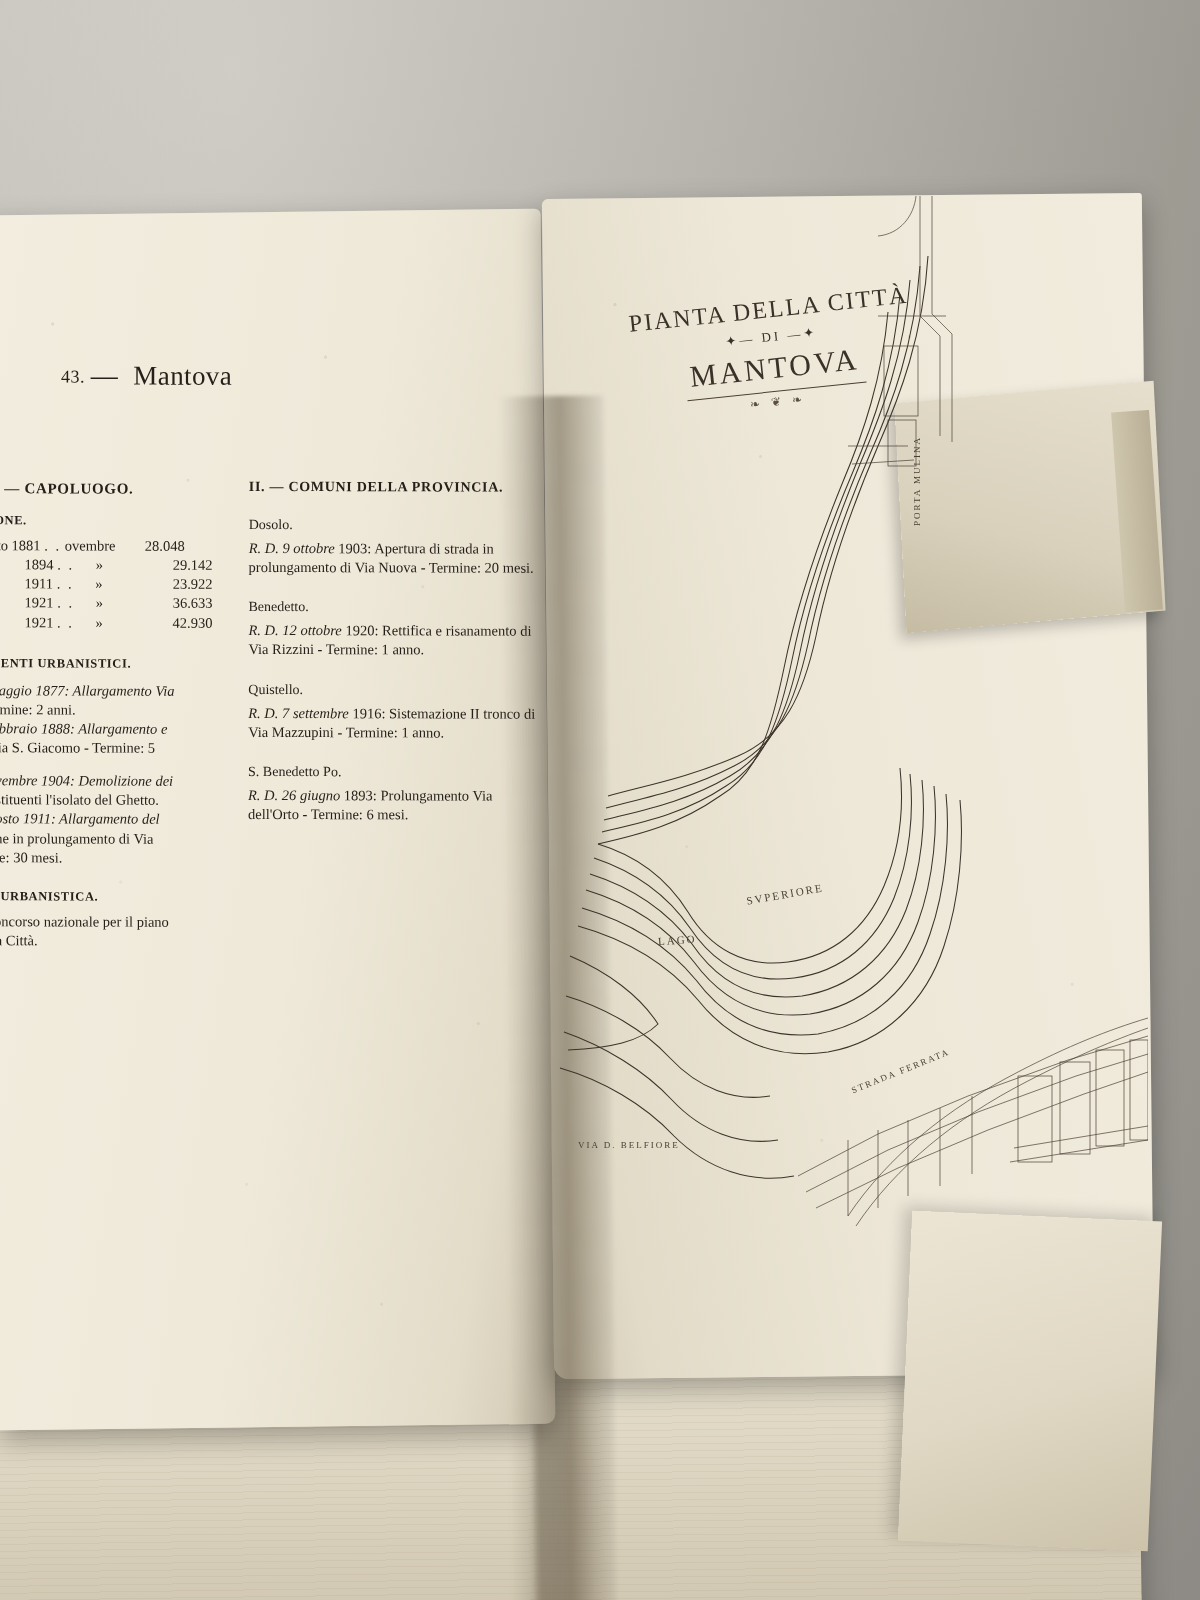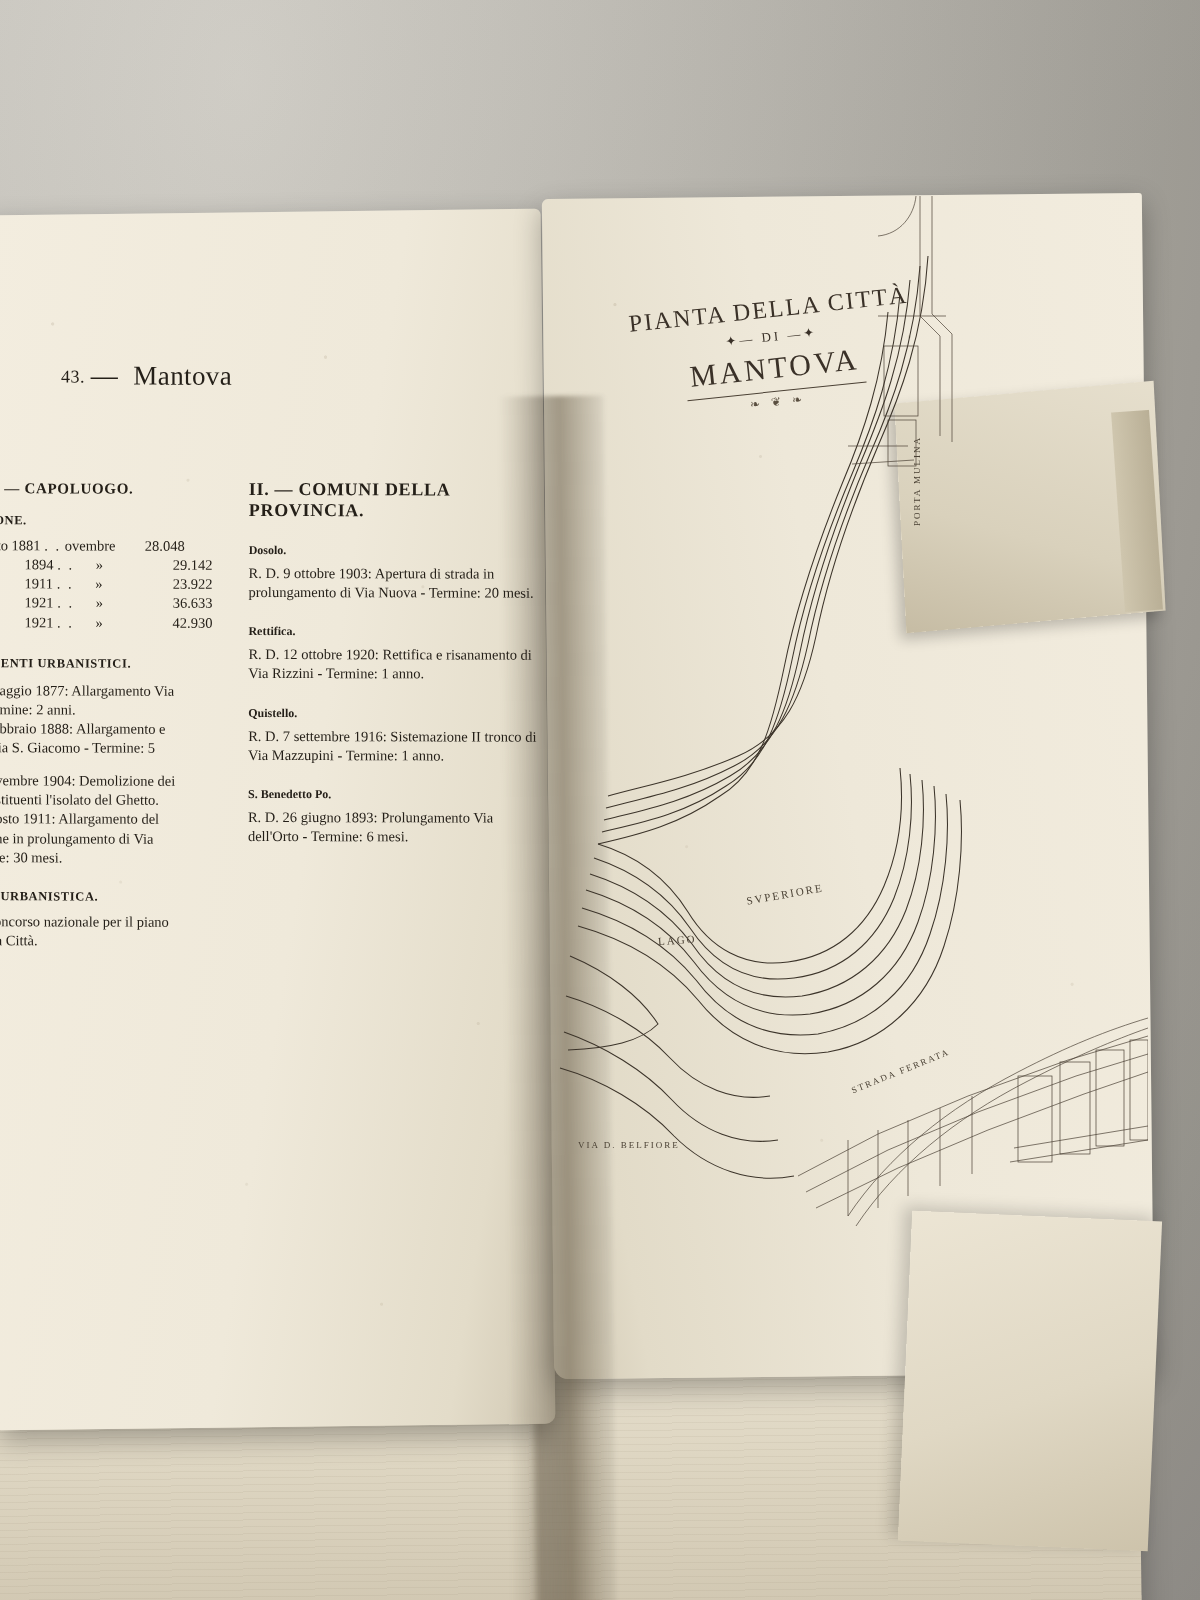--- a/index.html
+++ b/index.html
@@ -121,38 +121,38 @@
 
   .colhead{
     font-size:15px;font-weight:bold;letter-spacing:.7px;
   }
   .sub{
     font-size:12.5px;font-weight:bold;letter-spacing:.6px;
   }
   .body{
     font-size:14.5px;line-height:1.32;
   }
-  .ital{}
+  .ital{font-style:italic;}
 
   
   #col-left{
     position:absolute;left:-12px;top:285px;width:238px;
   }
   #col-left .colhead{margin-bottom:16px;}
   .pop-row{white-space:nowrap;}
   .pop-row .dots{letter-spacing:2px;}
   .pop-num{display:inline-block;width:62px;text-align:right;}
   .pop-lbl{display:inline-block;width:126px;}
 
   
   #col-right{
     position:absolute;left:248px;top:283px;width:290px;
   }
   #col-right .entry{margin-bottom:18px;}
-  #col-right .entry .town{font-size:12px;font-weight:bold;margin-bottom:6px;}
+  #col-right .entry .town{font-size:14px;font-weight:normal;margin-bottom:6px;}
 
   
   #map-area{
     position:absolute;left:548px;top:0px;width:600px;height:1180px;
     overflow:hidden;
   }
   #map-title{
     position:absolute;left:10px;top:100px;width:430px;
     transform:rotate(-6deg);
     text-align:center;color:#3a3128;
@@ -252,32 +252,32 @@
       </div>
 
       <div class="sub" style="margin-top:22px">E URBANISTICA.</div>
       <div class="body" style="margin-top:8px">
         <div><span>concorso nazionale per il piano</span></div>
         <div><span>lla Città.</span></div>
       </div>
     </div>
 
     <div id="col-right">
-      <div class="colhead" style="font-size:18px">II. — COMUNI DELLA PROVINCIA.</div>
+      <div class="colhead" style="font-size:14px">II. — COMUNI DELLA PROVINCIA.</div>
 
       <div class="entry" style="margin-top:22px">
         <div class="town">Dosolo.</div>
         <div class="body">
           <span class="ital">R. D. 9 ottobre</span>
           <span>1903: Apertura di strada in prolungamento di Via Nuova - Termine: 20 mesi.</span>
         </div>
       </div>
 
       <div class="entry" style="margin-top:22px">
-        <div class="town">Rettifica.</div>
+        <div class="town">Benedetto.</div>
         <div class="body">
           <span class="ital">R. D. 12 ottobre</span>
           <span>1920: Rettifica e risanamento di Via Rizzini - Termine: 1 anno.</span>
         </div>
       </div>
 
       <div class="entry" style="margin-top:22px">
         <div class="town">Quistello.</div>
         <div class="body">
           <span class="ital">R. D. 7 settembre</span>

